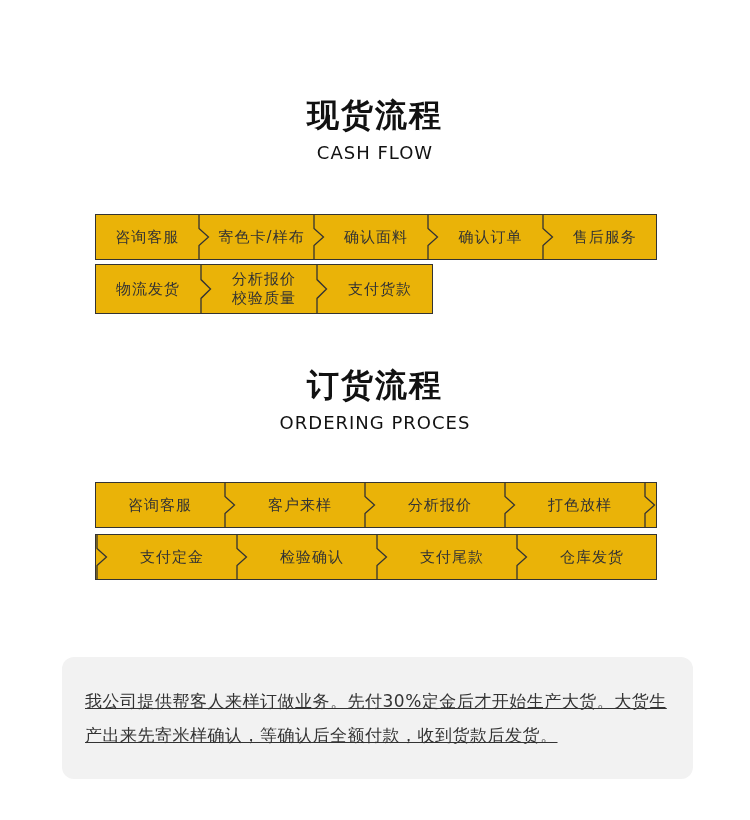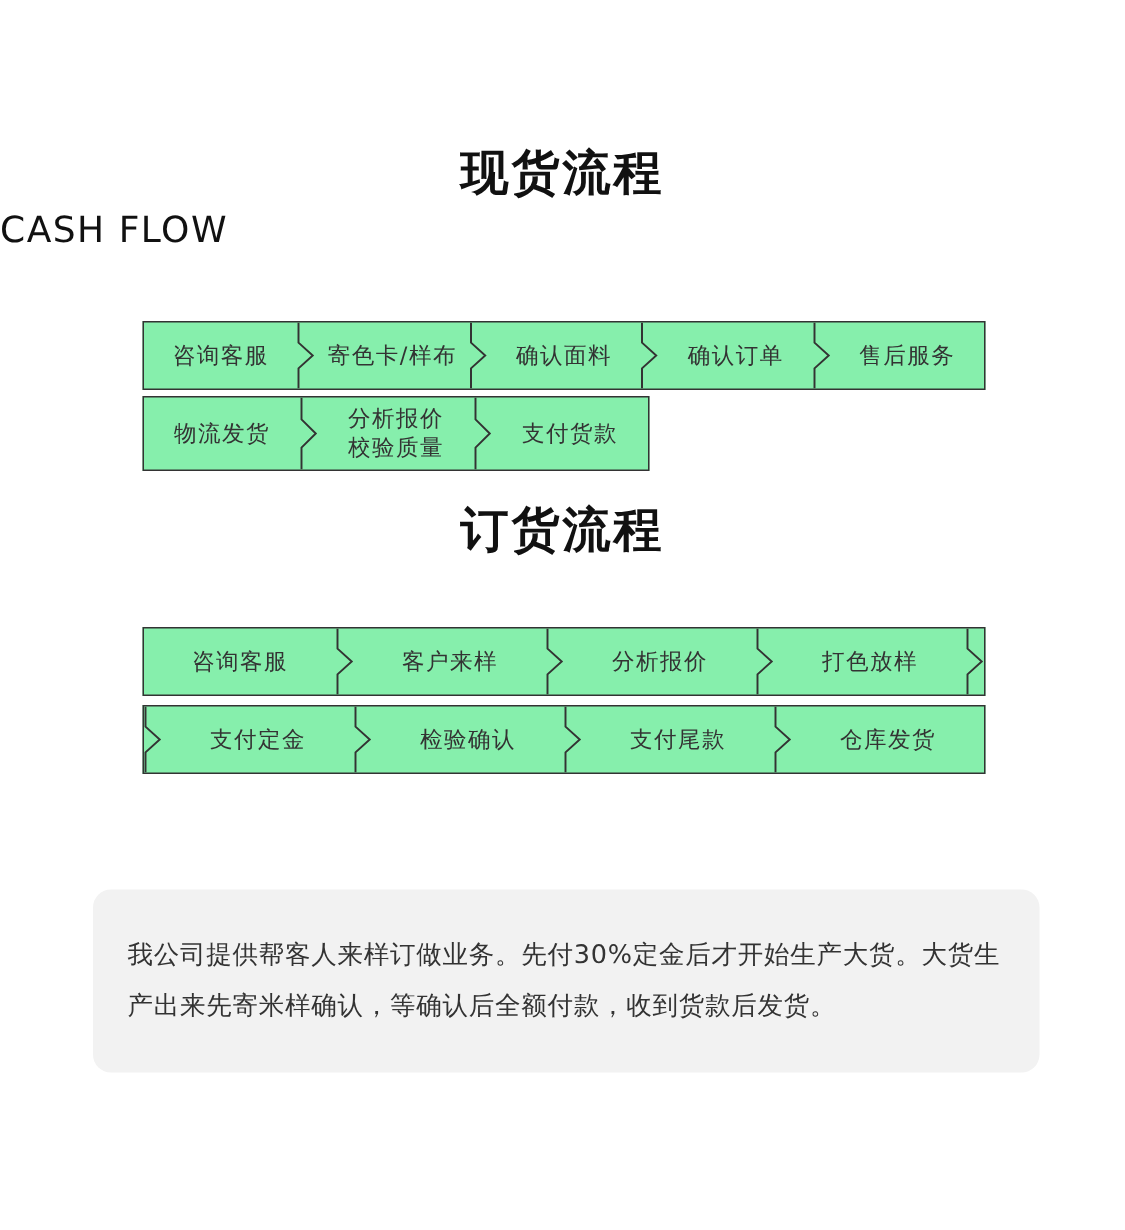--- a/index.html
+++ b/index.html
@@ -21,36 +21,37 @@
 
   .flow-title{
     padding-top:96px;
     text-align:center;
     font-size:32px;
     font-weight:bold;
     letter-spacing:2px;
     line-height:38px;
     color:var(--title);
   }
-  .flow-title.second{padding-top:0;margin-top:20px;}
+  .flow-title.second{padding-top:0;margin-top:52px;}
   .flow-subtitle{
     margin-top:6px;
-    font-size:24px;
+    text-align:center;
+    font-size:18px;
     letter-spacing:1px;
     line-height:26px;
     color:var(--title);
     font-weight:400;
   }
 
   .frow{
     display:flex;
     align-items:stretch;
     border:1px solid var(--border);
     margin-left:95px;
-    background:#86efac;
+    background:#eab308;
   }
   .frow.h46{height:46px;}
   .frow.h50{height:50px;}
   .frow.w5{width:562px;}
   .frow.w3{width:338px;}
   .frow.gap4{margin-top:4px;}
   .frow.gap6{margin-top:6px;}
   .frow.gap48{margin-top:48px;}
   .frow.gap46{margin-top:46px;}
 
@@ -73,20 +74,21 @@
   }
   .divider svg{display:block;width:12px;height:100%;}
 
   .note-box{
     margin:77px auto 0 62px;
     width:631px;
     min-height:111px;
     background:var(--note-bg);
     border-radius:12px;
     padding:27px 24px 27px 23px;
+    text-decoration:underline;
   }
   .note-text{
     font-size:17px;
     line-height:34px;
     color:var(--text);
     letter-spacing:0.5px;
   }
 </style>
 </head>
 <body>
@@ -136,20 +138,21 @@
           <svg viewBox="0 0 12 46" preserveAspectRatio="none" aria-hidden="true">
             <path d="M1 0 V14 L10.5 23 L1 32 V46" fill="none" stroke="var(--border)" stroke-width="1.3"></path>
           </svg>
         </span>
         <div class="cell">支付货款</div>
       </div>
   </section>
 
   <section>
     <div class="flow-title second">订货流程</div>
+    <div class="flow-subtitle">ORDERING PROCES</div>
     <div class="frow w5 h46 gap46">
         <div class="cell">咨询客服</div>
         <span class="divider">
           <svg viewBox="0 0 12 46" preserveAspectRatio="none" aria-hidden="true">
             <path d="M1 0 V14 L10.5 23 L1 32 V46" fill="none" stroke="var(--border)" stroke-width="1.3"></path>
           </svg>
         </span>
         <div class="cell">客户来样</div>
         <span class="divider">
           <svg viewBox="0 0 12 46" preserveAspectRatio="none" aria-hidden="true">

